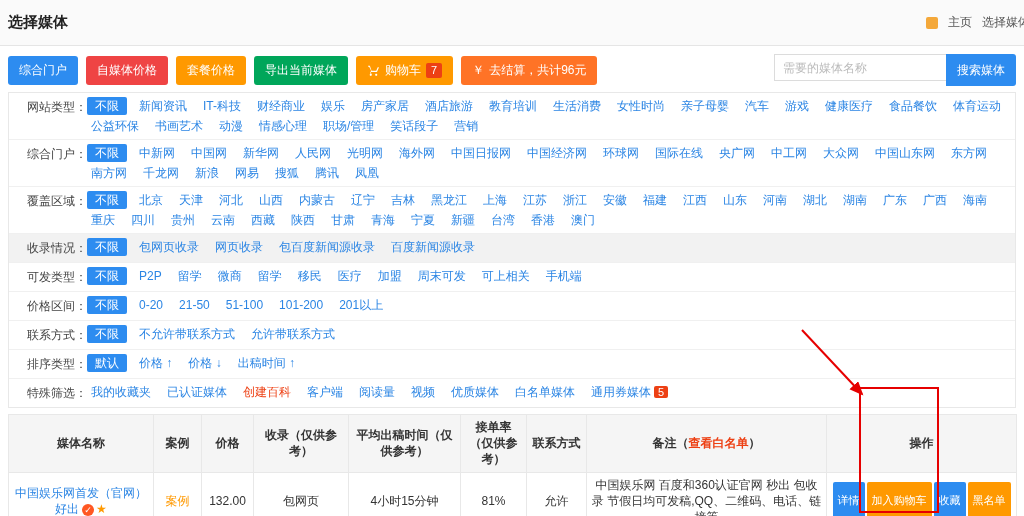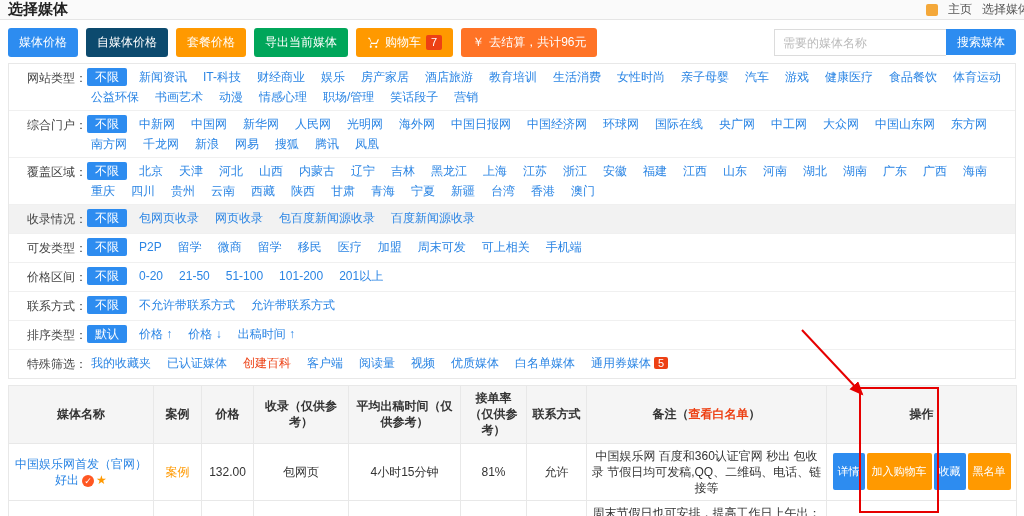--- a/index.html
+++ b/index.html
@@ -2,41 +2,41 @@
 <html><head>
 <meta charset="utf-8">
 <style>
   * { margin:0; padding:0; box-sizing:border-box; }
   html,body { width:1024px; height:516px; overflow:hidden; }
   body {
     font-family:"Liberation Sans","DejaVu Sans",sans-serif;
     font-size:12px; color:#333; background:#fff; position:relative;
   }
   
-  .topbar { height:20px; display:flex; align-items:center; justify-content:space-between;
+  .topbar { height:46px; display:flex; align-items:center; justify-content:space-between;
             padding:0 8px; background:#fafafa; border-bottom:1px solid #e5e5e5; }
   .page-title { font-size:15px; font-weight:bold; color:#222; }
   .topbar-right { display:flex; align-items:center; gap:10px; color:#555; white-space:nowrap; margin-right:-14px; }
   .mini-ico { display:inline-block; width:12px; height:12px; border-radius:2px; background:#f4a83a; }
   
   .toolbar { display:flex; align-items:center; gap:8px; padding:8px 8px 6px 8px; }
   .btn { display:inline-flex; align-items:center; gap:5px; padding:6px 11px; border:none;
          border-radius:3px; color:#fff; font-size:12px; cursor:pointer; white-space:nowrap; }
   .btn-blue   { background:#2d8cf0; }
-  .btn-red    { background:#0c4a6e; }
+  .btn-red    { background:#ef4444; }
   .btn-orange { background:#ff9900; }
   .btn-green  { background:#00a65a; }
   .btn-checkout { background:#ff7326; }
   .cart-badge { background:#ed4014; color:#fff; border-radius:2px; padding:0 5px; font-size:11px; line-height:15px; }
   .search-box { margin-left:auto; display:flex; }
   .search-box input { width:172px; height:27px; border:1px solid #dcdcdc; border-right:none;
                       padding:0 8px; font-size:12px; outline:none; color:#333;
                       font-family:"Liberation Sans","DejaVu Sans",sans-serif; }
   .search-box input::placeholder { color:#bbb; }
-  .search-btn { height:26px; border-radius:0 3px 3px 0; }
+  .search-btn { height:32px; border-radius:0 3px 3px 0; }
   
   .filter-panel { margin:0 8px; border:1px solid #e8e8e8; background:#fff; }
   .filter-row { display:flex; align-items:flex-start; padding:4px 8px; border-bottom:1px solid #f0f0f0; }
   .filter-row:last-child { border-bottom:none; }
   .filter-row.highlight { background:#f2f2f2; }
   .filter-label { width:70px; flex-shrink:0; color:#444; line-height:20px;text-align:right; }
   .filter-options { flex:1; display:flex; flex-wrap:wrap; gap:2px 8px; align-items:center; }
   .filter-option { color:#2b85e4; cursor:pointer; padding:1px 4px; line-height:16px; white-space:nowrap; }
   .filter-option.selected { background:#2d8cf0; color:#fff; border-radius:2px; padding:1px 8px; }
   .opt-badge { background:#ed4014; color:#fff; border-radius:2px; padding:0 4px; margin-left:3px; font-size:11px; }
@@ -67,21 +67,21 @@
 <div class="topbar">
   <div class="page-title">选择媒体</div>
   <div class="topbar-right">
     <span class="mini-ico"></span>
     <span>主页</span>
     <span>选择媒体</span>
   </div>
 </div>
 
 <div class="toolbar">
-  <button class="btn btn-blue">媒体价格</button>
+  <button class="btn btn-blue">综合门户</button>
   <button class="btn btn-red">自媒体价格</button>
   <button class="btn btn-orange">套餐价格</button>
   <button class="btn btn-green">导出当前媒体</button>
   <button class="btn btn-orange">
     <svg width="13" height="13" viewBox="0 0 24 24" fill="#fff">
         <path d="M7 18c-1.1 0-2 .9-2 2s.9 2 2 2 2-.9 2-2-.9-2-2-2zm10 0c-1.1 0-2 .9-2 2s.9 2 2 2 2-.9 2-2-.9-2-2-2zM7.2 14.8h9.9c.8 0 1.4-.4 1.7-1l3.2-7.3-1.9-.9-3.1 6.7H8.4L5.3 3H2v2h2l3.6 7.6-1.3 2.4c-.8 1.3.1 2.8 1.6 2.8z"></path>
       </svg>
     <span>购物车</span>
     <span class="cart-badge">7</span>
   </button>

